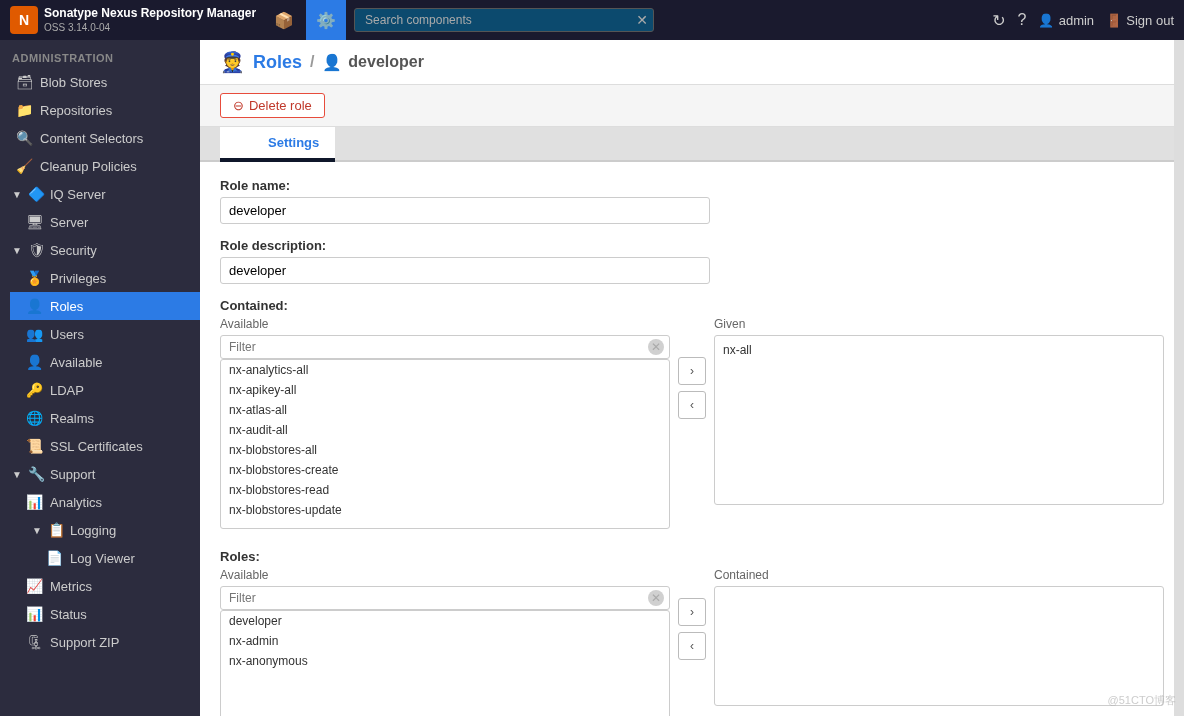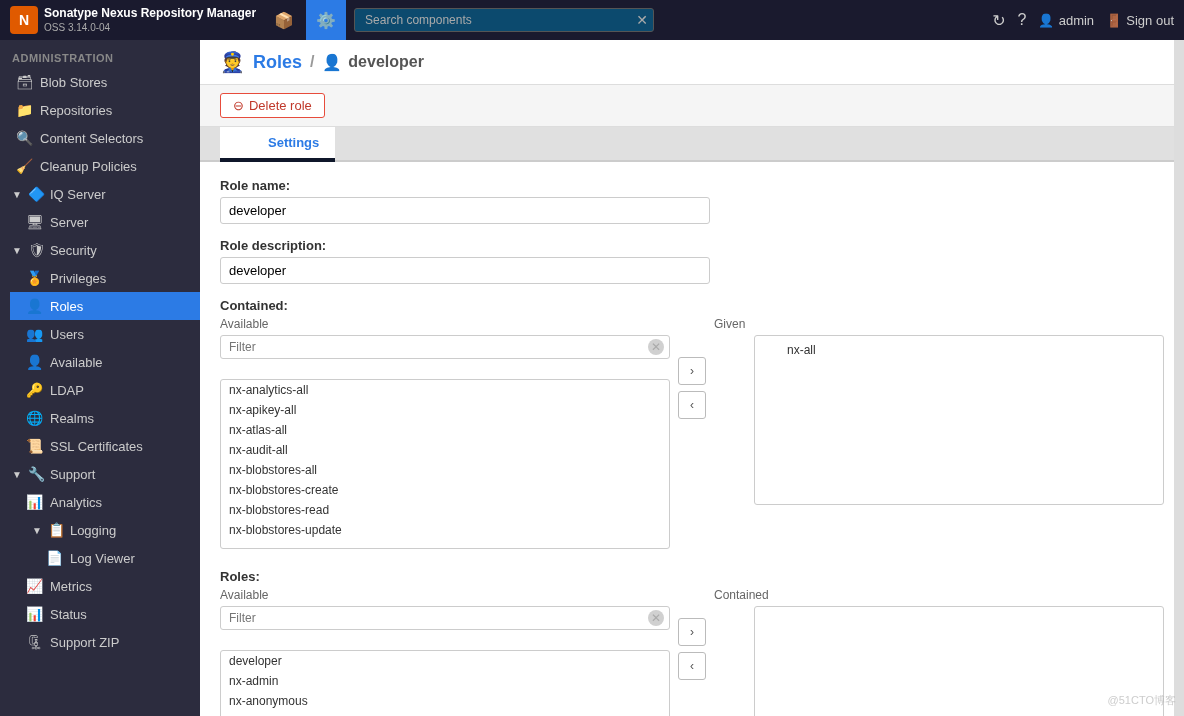--- a/index.html
+++ b/index.html
@@ -54,25 +54,25 @@
     .tab { padding: 8px 16px; cursor: pointer; font-size: 13px; border-bottom: 2px solid transparent; margin-bottom: -2px; }
     .tab.active { background: #fff; border-bottom: 4px solid #0f172a; color: #2c7be5; font-weight: bold; padding-left: 48px; }
     .form-group { margin-bottom: 14px; }
     .form-label { font-size: 13px; font-weight: bold; color: #333; margin-bottom: 4px; }
     .form-input { width: 490px; padding: 5px 8px; border: 1px solid #ccc; border-radius: 3px; font-size: 13px; background: #fff; }
 
     
     .dual-list { display: flex; gap: 8px; align-items: flex-start; margin-bottom: 20px; }
     .list-box { flex: 1; }
     .list-box-label { font-size: 12px; color: #666; margin-bottom: 4px; }
-    .filter-box { position: relative; margin-bottom: 20px; }
+    .filter-box { position: relative; margin-bottom: 0; }
     .filter-box input { width: 100%; padding: 4px 28px 4px 8px; border: 1px solid #ccc; border-radius: 3px; font-size: 12px; }
     .filter-clear { position: absolute; right: 6px; top: 50%; transform: translateY(-50%); color: #aaa; cursor: pointer; font-size: 12px; background: #d0d0d0; border-radius: 50%; width: 16px; height: 16px; display: flex; align-items: center; justify-content: center; }
     .list-items { border: 1px solid #ccc; border-radius: 3px; background: #fff; height: 170px; overflow-y: auto; }
-    .list-items.given { height: 170px; padding: 4px 24px; font-size: 12px; color: #333; margin-left: 40px; }
+    .list-items.given { height: 170px; padding: 4px 0; font-size: 12px; color: #333; }
     .list-item { padding: 3px 8px; font-size: 12px; cursor: pointer; color: #333; }
     .transfer-btns { display: flex; flex-direction: column; gap: 6px; justify-content: center; align-items: center; padding-top: 40px; }
     .transfer-btn { width: 28px; height: 28px; border: 1px solid #bbb; background: #fff; border-radius: 3px; cursor: pointer; display: flex; align-items: center; justify-content: center; font-size: 12px; color: #555; }
 
     
     .sidebar::-webkit-scrollbar { width: 6px; }
     .sidebar::-webkit-scrollbar-track { background: #2c2c3e; }
     .sidebar::-webkit-scrollbar-thumb { background: #555; border-radius: 3px; }
     .content-wrapper { position: relative; flex: 1; overflow: hidden; }
     .inner-scroll { height: 100%; overflow-y: auto; }

